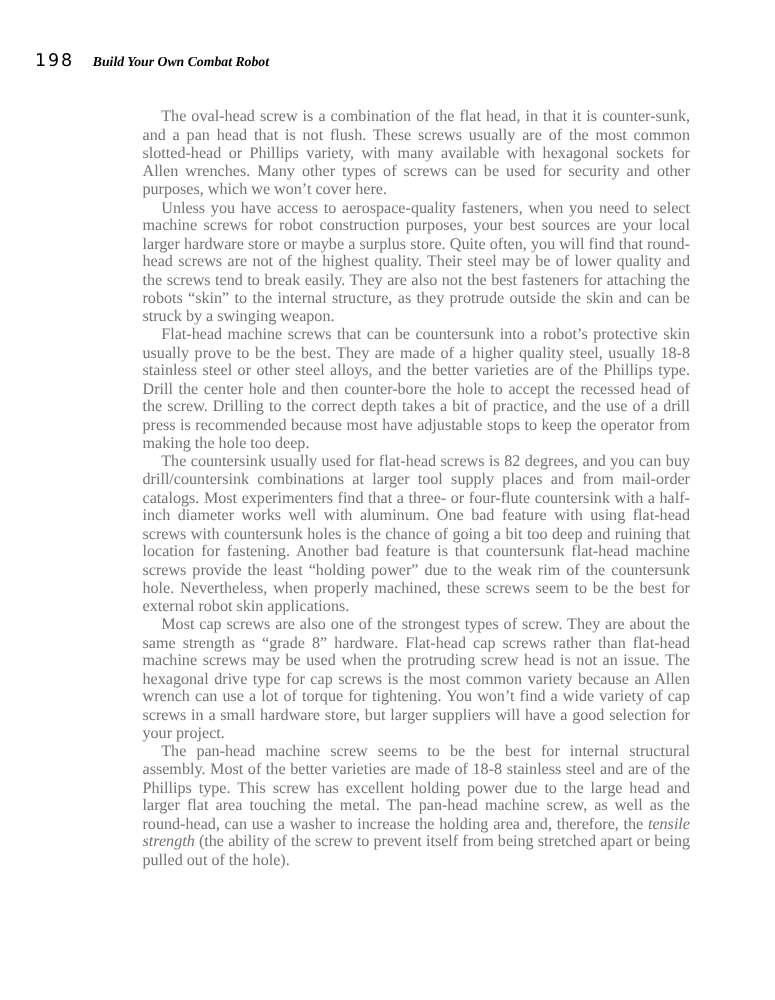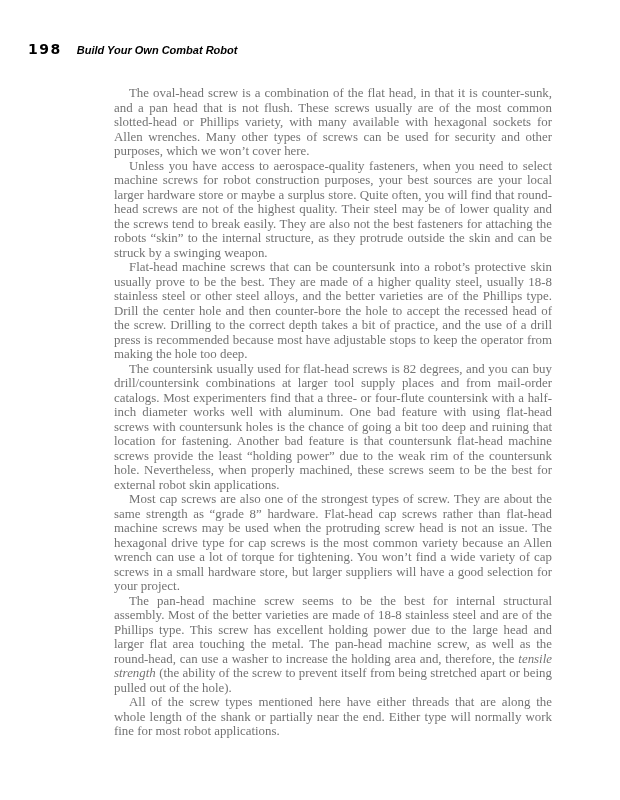--- a/index.html
+++ b/index.html
@@ -18,27 +18,27 @@
     position: absolute;
     left: 28px;
     top: 41px;
     display: flex;
     align-items: baseline;
     gap: 15px;
     white-space: nowrap;
   }
   .page-num {
     font-family: "DejaVu Sans", sans-serif;
-    font-weight: 700;
+    font-weight: 400;
     font-size: 14px;
     letter-spacing: 1.5px;
     color: #000000;
   }
   .book-title {
-    font-family: Liberation Sans, sans-serif;
+    font-family: Liberation Serif, serif;
     font-style: italic;
     font-weight: bold;
     font-size: 11px;
     color: #000000;
   }
   .body-text {
     position: absolute;
     left: 114px;
     top: 86px;
     width: 438px;
@@ -74,17 +74,16 @@
     <p><span>Unless you have access to aerospace-quality fasteners, when you need to select machine screws for robot construction purposes, your best sources are your local larger hardware store or maybe a surplus store. Quite often, you will find that round-head screws are not of the highest quality. Their steel may be of lower quality and the screws tend to break easily. They are also not the best fasteners for attaching the robots “skin” to the internal structure, as they protrude outside the skin and can be struck by a swinging weapon.</span></p>
 
     <p><span>Flat-head machine screws that can be countersunk into a robot’s protective skin usually prove to be the best. They are made of a higher quality steel, usually 18-8 stainless steel or other steel alloys, and the better varieties are of the Phillips type. Drill the center hole and then counter-bore the hole to accept the recessed head of the screw. Drilling to the correct depth takes a bit of practice, and the use of a drill press is recommended because most have adjustable stops to keep the operator from making the hole too deep.</span></p>
 
     <p><span>The countersink usually used for flat-head screws is 82 degrees, and you can buy drill/countersink combinations at larger tool supply places and from mail-order catalogs. Most experimenters find that a three- or four-flute countersink with a half-inch diameter works well with aluminum. One bad feature with using flat-head screws with countersunk holes is the chance of going a bit too deep and ruining that location for fastening. Another bad feature is that countersunk flat-head machine screws provide the least “holding power” due to the weak rim of the countersunk hole. Nevertheless, when properly machined, these screws seem to be the best for external robot skin applications.</span></p>
 
     <p><span>Most cap screws are also one of the strongest types of screw. They are about the same strength as “grade 8” hardware. Flat-head cap screws rather than flat-head machine screws may be used when the protruding screw head is not an issue. The hexagonal drive type for cap screws is the most common variety because an Allen wrench can use a lot of torque for tightening. You won’t find a wide variety of cap screws in a small hardware store, but larger suppliers will have a good selection for your project.</span></p>
 
     <p><span>The pan-head machine screw seems to be the best for internal structural assembly. Most of the better varieties are made of 18-8 stainless steel and are of the Phillips type. This screw has excellent holding power due to the large head and larger flat area touching the metal. The pan-head machine screw, as well as the round-head, can use a washer to increase the holding area and, therefore, the </span><span class="ital">tensile strength</span><span> (the ability of the screw to prevent itself from being stretched apart or being pulled out of the hole).</span></p>
 
-    <p><span>All of the screw types mentioned here have either threads that are along the whole length of the shank or partially near the end. Either type will normally work fine for most robot applications.</span></p>
 
   </main>
 
 </div>
 
 </body></html>

